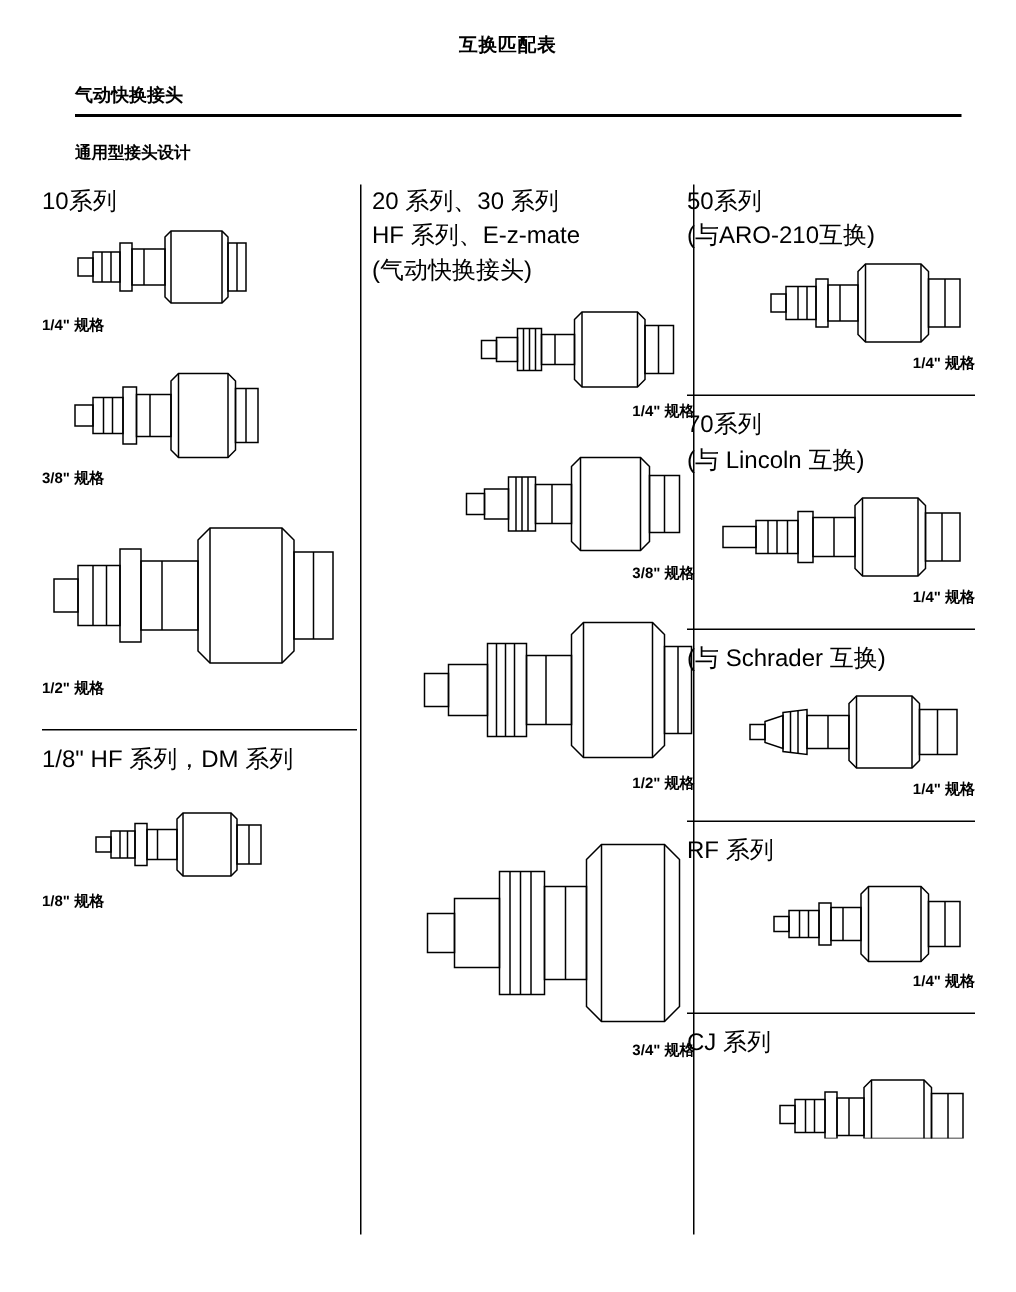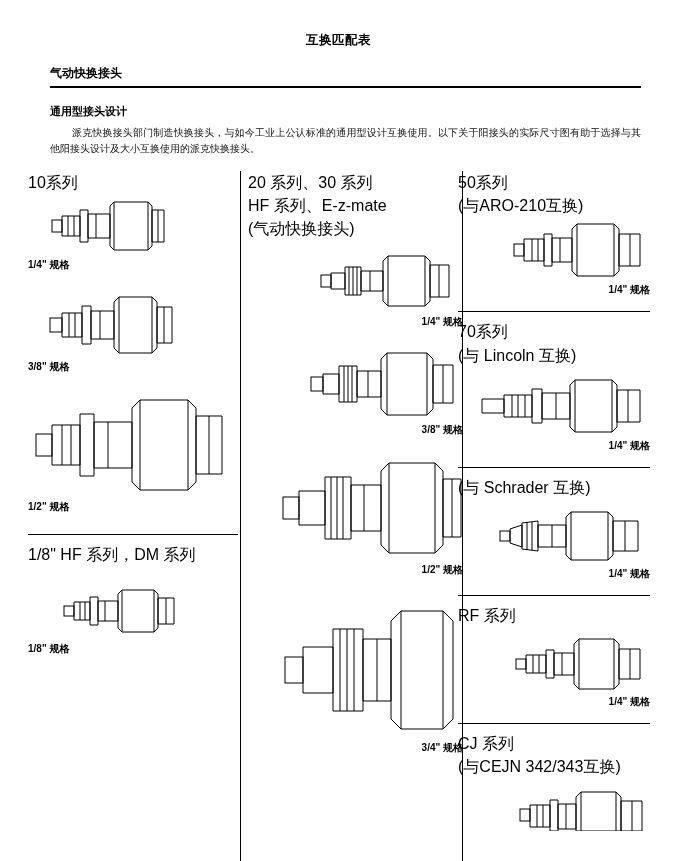--- a/index.html
+++ b/index.html
@@ -17,21 +17,21 @@
   }
   .page {
     position: relative;
     width: 677px;
     height: 861px;
   }
   .doc-title {
     text-align: center;
     font-size: 12.5px;
     font-weight: bold;
-    padding-top: 32px;
+    padding-top: 22px;
     letter-spacing: 0.5px;
   }
   .section-head {
     margin: 16px 36px 0 50px;
     font-size: 12px;
     font-weight: bold;
   }
   .head-rule {
     margin: 4px 36px 0 50px;
     border-bottom: 2px solid #000;
@@ -107,21 +107,20 @@
 <body>
 
 <div class="page">
 
   <div class="doc-title">互换匹配表</div>
 
   <div class="section-head">气动快换接头</div>
   <div class="head-rule"></div>
 
   <div class="subsection">通用型接头设计</div>
-  <div class="body-text">派克快换接头部门制造快换接头，与如今工业上公认标准的通用型设计互换使用。以下关于阳接头的实际尺寸图有助于选择与其他阳接头设计及大小互换使用的派克快换接头。</div>
 
   <div class="columns">
 
     <div class="vrule vrule-a"></div>
     <div class="vrule vrule-b"></div>
 
     <div class="col col-1">
 
       <div class="grp-label">
         <span>10系列</span>
@@ -459,21 +458,20 @@
         </div>
         <div class="size-label right">1/4" 规格</div>
       </div>
 
       <div class="spacer-8"></div>
       <div class="hrule"></div>
 
       <div class="pad-box">
         <div class="grp-label">
           <span>CJ 系列</span>
-          <span>(与CEJN 342/343互换)</span>
         </div>
       </div>
       <div class="item">
         <div class="fig right">
           <svg width="180" height="44" viewBox="0 0 180 44">
             <g fill="none" stroke="#000" stroke-width="1">
               <rect x="50" y="22" width="10" height="12"></rect>
               <path d="M60 18 L80 18 L80 40 L60 40 Z"></path>
               <path d="M80 13 L88 13 L88 44 L80 44 Z"></path>
               <path d="M88 17 L106 17 L106 42 L88 42 Z"></path>

